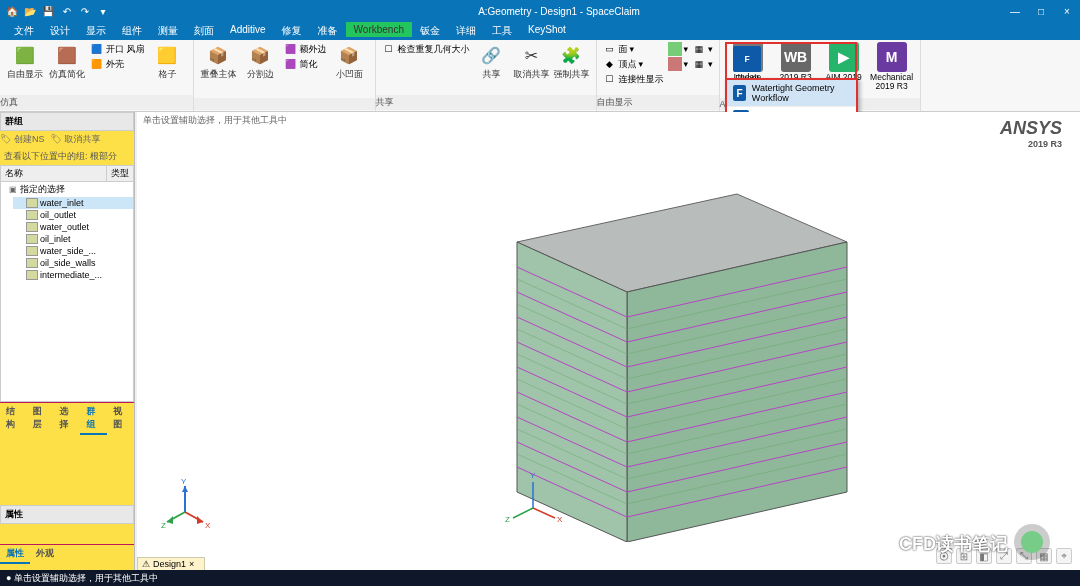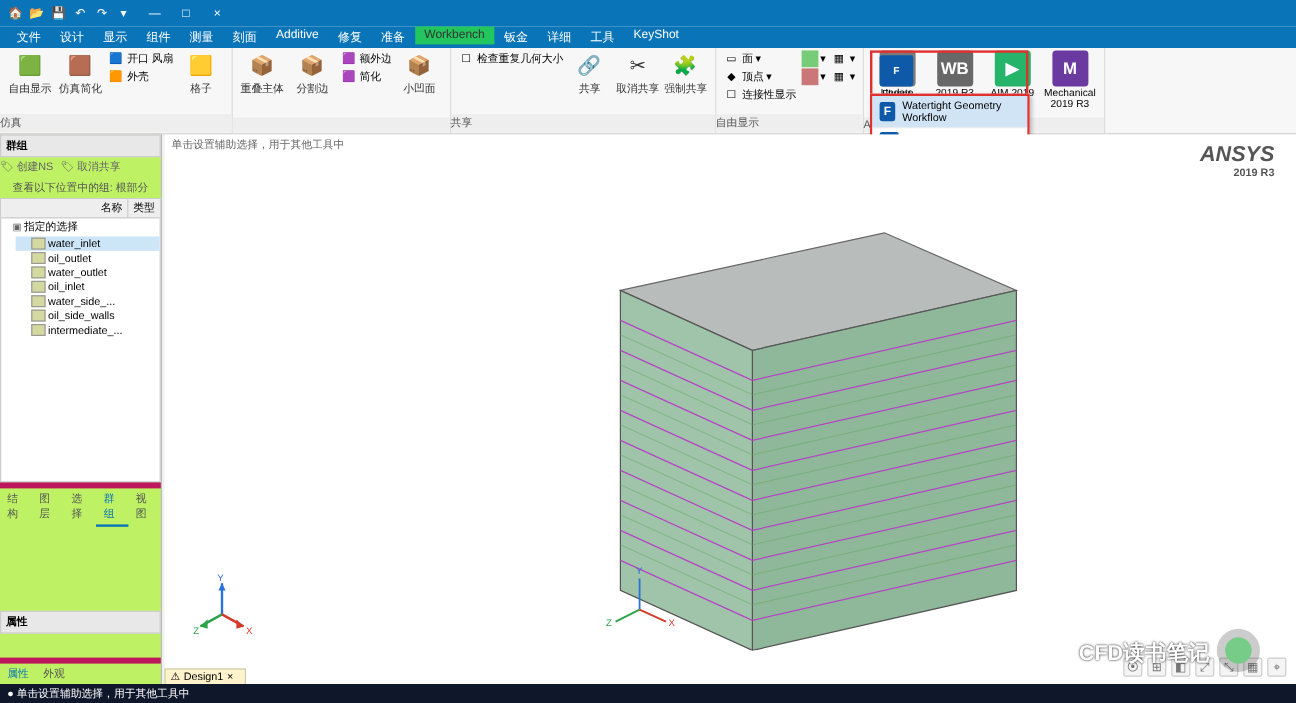--- a/index.html
+++ b/index.html
@@ -36,34 +36,34 @@
 .fluent-box { position:absolute; left:725px; top:2px; width:132px; height:58px; border:2px solid #e03030; display:flex;align-items:flex-start; }
 .fluent-btn { width:40px; text-align:center; font-size:8.5px; padding:2px 0;}
 .fluent-btn .tile { width:28px;height:26px;background:#0e5aa8;margin:0 auto 1px;display:flex;align-items:center;justify-content:center;color:#fff;font-weight:bold;border-radius:2px;}
 
 .fluent-menu { position:absolute; left:725px; top:78px; width:133px; border:2px solid #e03030; background:#f0f0f0; box-shadow:2px 2px 4px rgba(0,0,0,.3);}
 .fluent-menu .item { display:flex;align-items:center;gap:6px;padding:3px 6px;font-size:9px;background:#fff;border-bottom:1px solid #eee;}
 .fluent-menu .item:first-child { background:#d0e4f5; }
 .fluent-menu .item .fi { width:16px;height:16px;background:#0e5aa8;border-radius:2px;display:flex;align-items:center;justify-content:center;color:#fff;font-weight:bold;font-size:10px;}
 
 
-.leftpanel { position:absolute; left:0; top:112px; width:135px; height:458px; background:#bef264; border-right:1px solid #bbb;}
+.leftpanel { position:absolute; left:0; top:112px; width:135px; height:458px; background:#fde047; border-right:1px solid #bbb;}
 .panel-head { background:#e8e8e8; border:1px solid #ccc; font-size:9px; padding:2px 4px; font-weight:bold;}
-.panel-sub { font-size:9px; padding:2px 4px; color:#555;text-align:center;}
+.panel-sub { font-size:9px; padding:2px 4px; color:#555;}
 .panel-row { font-size:9px; padding:2px 0; display:flex; gap:6px; color:#666;}
-.tree { font-size:9px; background:#fff; border:1px solid #ccc; margin:0;text-align:right; }
+.tree { font-size:9px; background:#fff; border:1px solid #ccc; margin:0; }
 .tree-hdr { display:flex; background:#eee; border-bottom:1px solid #ccc;}
 .tree-hdr span { padding:1px 4px;}
 .tree-hdr span:first-child {flex:1;border-right:1px solid #ccc;}
 .tree ul{list-style:none; padding:0 0 0 6px;}
 .tree li{padding:1px 2px; white-space:nowrap; display:flex;align-items:center;gap:2px;}
 .tree li.sel{background:#cde6f7;}
 .tree li .exp{width:9px;font-size:8px;color:#666;}
 .tree li .tic{width:12px;height:10px;background:#d4d9a0;border:1px solid #999;font-size:7px;}
-.tabstrip { display:flex; font-size:9px; border-top:5px solid #be185d;}
+.tabstrip { display:flex; font-size:9px; border-top:1px solid #be185d;font-weight:bold;}
 .tabstrip span{padding:2px 6px;color:#555;}
 .tabstrip span.on{border-bottom:2px solid #0a74b8;color:#0a74b8;}
 
 
 .viewport { position:absolute; left:137px; top:112px; right:0; bottom:16px; background:#fff;}
 .vp-hint { position:absolute; left:6px; top:2px; font-size:9px; color:#666;}
 .vp-logo { position:absolute; right:18px; top:6px; text-align:right; font-size:18px; font-weight:bold; font-style:italic; color:#555;}
 .vp-logo .sub { font-size:9px; font-style:normal;}
 .triad { position:absolute; left:22px; bottom:40px; width:52px; height:52px;}
 .doc-tab { position:absolute; left:0; bottom:-1px; font-size:9px; background:#fff3cc; border:1px solid #cca; padding:1px 10px 1px 4px; display:flex;align-items:center;gap:3px;}
@@ -87,20 +87,21 @@
 
 <div class="titlebar">
   <div class="qat">
     <span>🏠</span>
     <span>📂</span>
     <span>💾</span>
     <span>↶</span>
     <span>↷</span>
     <span>▾</span>
   </div>
+  <div class="title">A:Geometry - Design1 - SpaceClaim</div>
   <div class="winbtns">
     <span>—</span>
     <span>□</span>
     <span>×</span>
   </div>
 </div>
 
 <div class="menubar">
   <span class="tab">文件</span>
   <span class="tab">设计</span>

